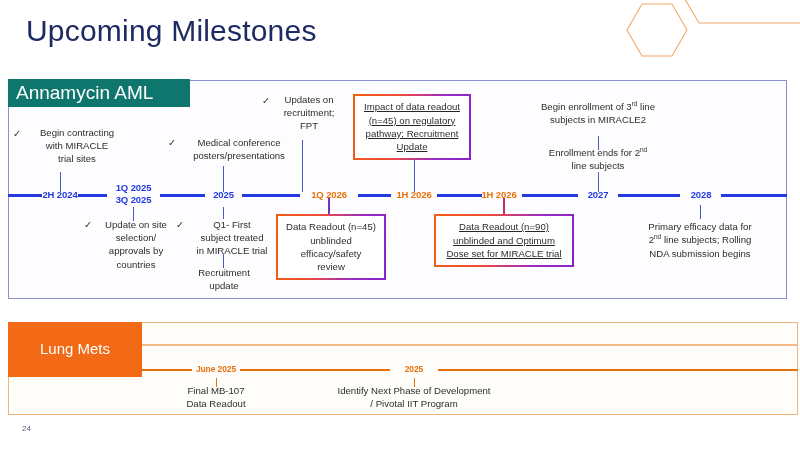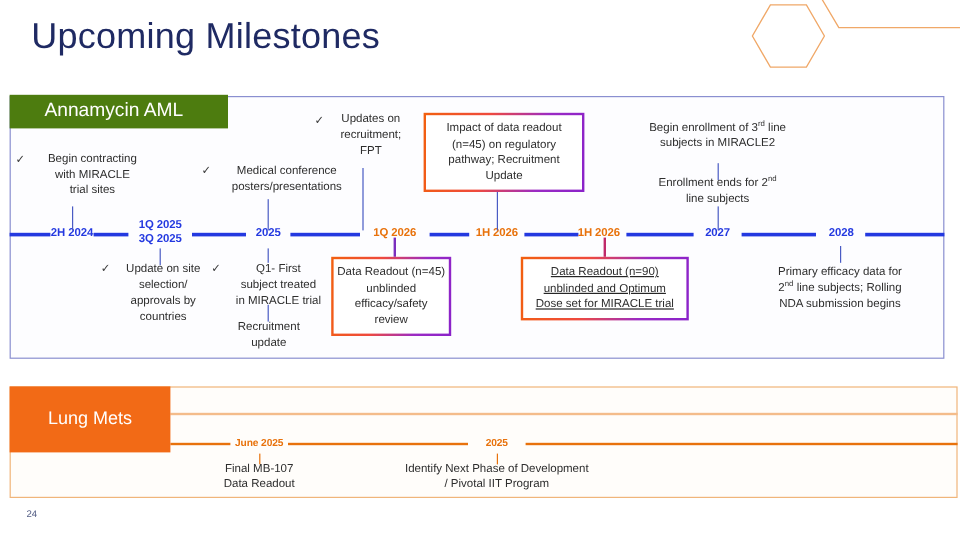--- a/index.html
+++ b/index.html
@@ -48,26 +48,26 @@
     border: 1px solid #8a8fd0;
     background: #fdfdff;
     box-sizing: border-box;
   }
   #aml-header {
     position: absolute;
     left: 8px;
     top: 79px;
     width: 182px;
     height: 28px;
-    background: #4d7c0f;
+    background: #0f766e;
     color: #ffffff;
-    font-size: 16px;
+    font-size: 19px;
     display: flex;
     align-items: center;
-    padding-left: 29px;
+    padding-left: 8px;
     box-sizing: border-box;
     z-index: 6;
   }
 
   
   #sts-panel {
     position: absolute;
     left: 8px;
     top: 322px;
     width: 790px;
@@ -265,28 +265,28 @@
 update</div>
 
 <div class="note" style="left:528px; top:100px; width:140px;"><span>Begin enrollment of 3</span><span class="sup">rd</span><span> line
 subjects in MIRACLE2</span></div>
 
 <div class="note" style="left:528px; top:146px; width:140px;"><span>Enrollment ends for 2</span><span class="sup">nd</span><span>
 line subjects</span></div>
 
 <div class="note" style="left:630px; top:220px; width:140px;"><span>Primary efficacy data for</span><br><span>2</span><span class="sup">nd</span><span> line subjects; Rolling</span><br><span>NDA submission begins</span></div>
 
-<div class="callout" style="left:353px; top:94px; width:134px; height:66px;">
+<div class="callout" style="left:353px; top:94px; width:118px; height:66px;text-decoration:underline;">
   <div class="callout-inner">Impact of data readout
 (n=45) on regulatory
 pathway; Recruitment
 Update</div>
 </div>
 
-<div class="callout" style="left:276px; top:214px; width:100px; height:66px;">
+<div class="callout" style="left:276px; top:214px; width:110px; height:66px;">
   <div class="callout-inner">Data Readout (n=45)
 unblinded
 efficacy/safety
 review</div>
 </div>
 
 <div class="callout" style="left:434px; top:214px; width:140px; height:53px;text-decoration:underline;">
   <div class="callout-inner">Data Readout (n=90)
 unblinded and Optimum
 Dose set for MIRACLE trial</div>

